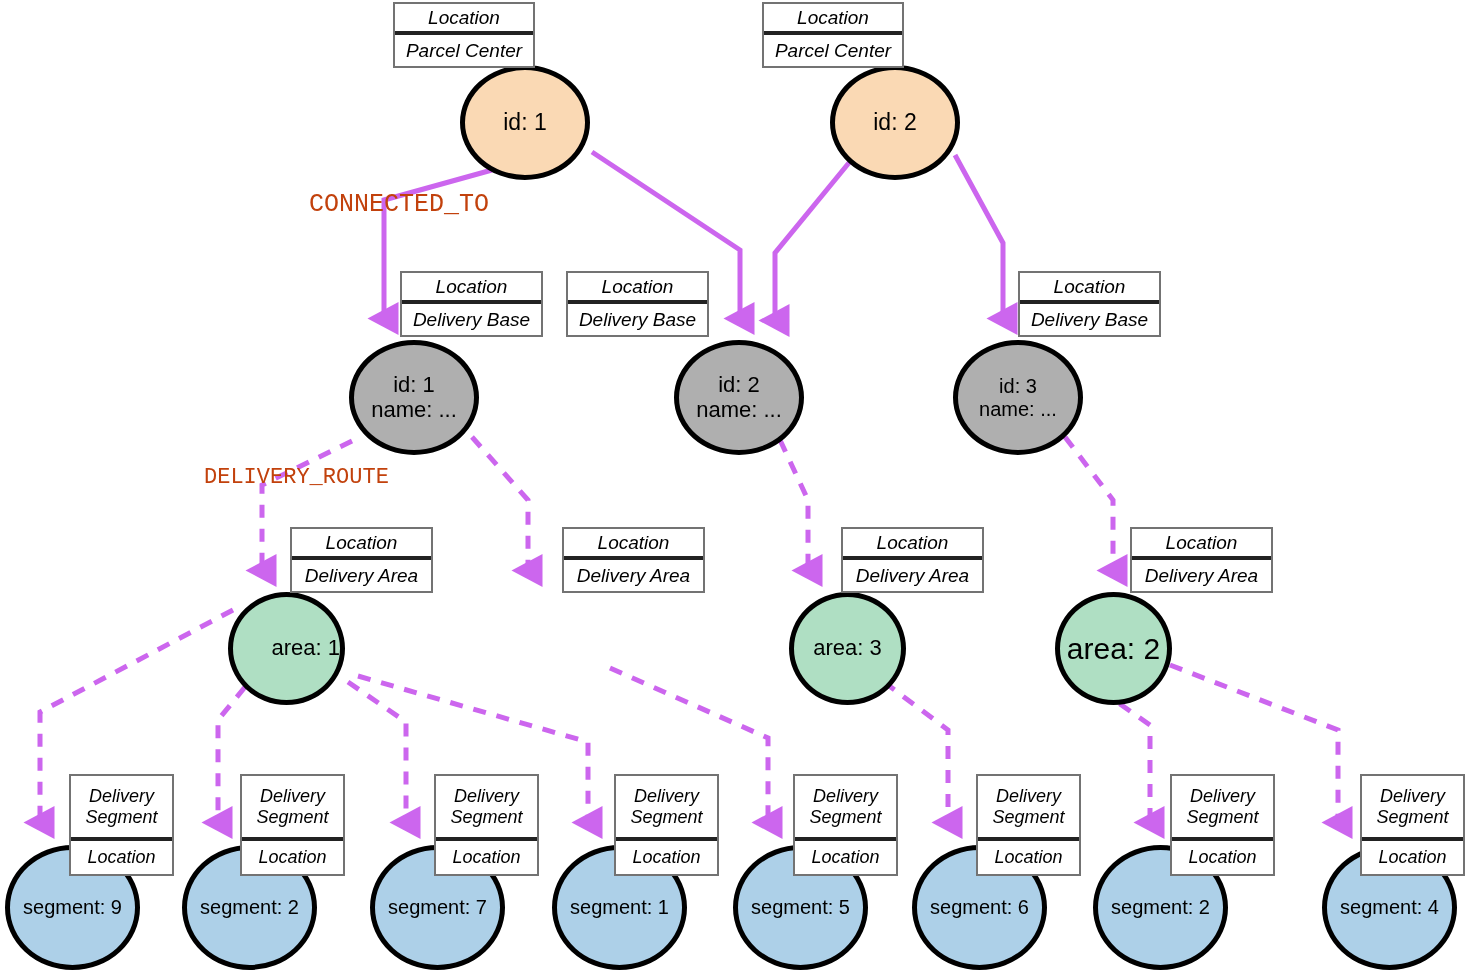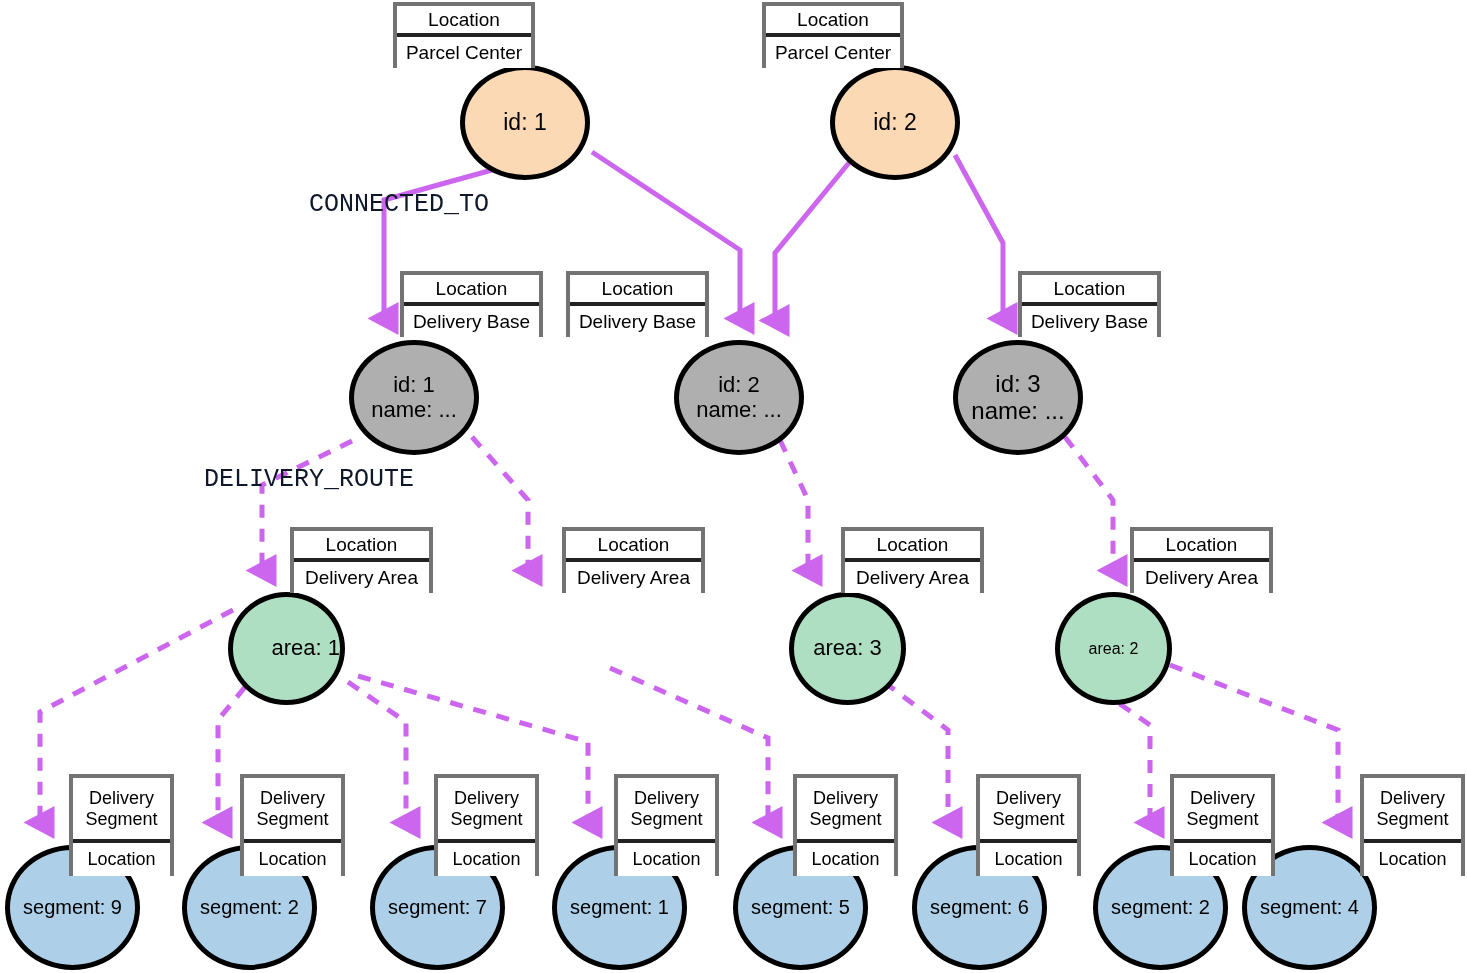--- a/index.html
+++ b/index.html
@@ -11,31 +11,31 @@
         box-sizing:border-box;display:flex;flex-direction:column;
         align-items:center;justify-content:center;text-align:center;
         font-family:"Liberation Sans", sans-serif;color:#000;line-height:1.12;}
   .node.parcel{background:#FAD9B4;}
   .node.base{background:#AFAFAF;}
   .node.area{background:#AFDFC3;}
   .node.segment{background:#ADD0E8;}
 
   .node span{display:block;white-space:nowrap;}
 
-  .labelbox{position:absolute;border:4px solid #737373;box-sizing:border-box;
+  .labelbox{position:absolute;border:2px solid #737373;box-sizing:border-box;
             background:#22c55e;font-family:"Liberation Sans", sans-serif;
-            color:#000;z-index:40;}
+            color:#000;z-index:40;font-style:italic;}
   .labelbox .row{box-sizing:border-box;display:flex;align-items:center;
                  justify-content:center;text-align:center;background:#fff;
                  white-space:nowrap;}
   .labelbox .row.top{border-bottom:4px solid #222;}
   .labelbox.seg .row.top{white-space:normal;line-height:1.12;padding:2px 4px;}
 
   .edgelabel{position:absolute;font-family:"Liberation Mono", monospace;
-             color:#0f172a;white-space:nowrap;z-index:45;letter-spacing:0px;}
+             color:#c2410c;white-space:nowrap;z-index:45;letter-spacing:0px;}
 </style>
 </head>
 <body>
 
 <div id="stage">
 
   <svg id="edges" viewBox="0 0 1467 973">
     <defs>
       <marker id="ah" markerWidth="7" markerHeight="7" refX="3.2" refY="3.3" orient="auto" markerUnits="strokeWidth">
         <path d="M0,0.4 L6.6,0.4 L3.3,6.6 z" fill="#CC66EE"></path>
@@ -110,30 +110,30 @@
 
   <div class="node base" style="left:674px;top:340px;width:130px;height:115px;font-size:22px;z-index:20;">
     <span>id: 2</span>
     <span>name: ...</span>
   </div>
   <div class="labelbox" style="left:566px;top:271px;width:143px;height:66px;">
     <div class="row top" style="height:31px;font-size:19px;">Location</div>
     <div class="row" style="height:31px;font-size:19px;">Delivery Base</div>
   </div>
 
-  <div class="node base" style="left:953px;top:340px;width:130px;height:115px;font-size:24px;z-index:20;">
+  <div class="node base" style="left:953px;top:340px;width:130px;height:115px;font-size:20px;z-index:20;">
     <span>id: 3</span>
     <span>name: ...</span>
   </div>
   <div class="labelbox" style="left:1018px;top:271px;width:143px;height:66px;">
     <div class="row top" style="height:31px;font-size:19px;">Location</div>
     <div class="row" style="height:31px;font-size:19px;">Delivery Base</div>
   </div>
 
-  <div class="edgelabel" style="left:204px;top:465px;font-size:25px;text-align:center;">DELIVERY_ROUTE</div>
+  <div class="edgelabel" style="left:204px;top:465px;font-size:22px;text-align:center;">DELIVERY_ROUTE</div>
 
   <div class="node area" style="left:228px;top:592px;width:117px;height:113px;font-size:22px;z-index:20;align-items:flex-end;">
     <span>area: 1</span>
   </div>
   <div class="labelbox" style="left:290px;top:527px;width:143px;height:66px;">
     <div class="row top" style="height:31px;font-size:19px;">Location</div>
     <div class="row" style="height:31px;font-size:19px;">Delivery Area</div>
   </div>
 
   <div class="labelbox" style="left:562px;top:527px;width:143px;height:66px;">
@@ -142,21 +142,21 @@
   </div>
 
   <div class="node area" style="left:789px;top:592px;width:117px;height:113px;font-size:22px;z-index:20;">
     <span>area: 3</span>
   </div>
   <div class="labelbox" style="left:841px;top:527px;width:143px;height:66px;">
     <div class="row top" style="height:31px;font-size:19px;">Location</div>
     <div class="row" style="height:31px;font-size:19px;">Delivery Area</div>
   </div>
 
-  <div class="node area" style="left:1055px;top:592px;width:117px;height:113px;font-size:16px;z-index:20;">
+  <div class="node area" style="left:1055px;top:592px;width:117px;height:113px;font-size:30px;z-index:20;">
     <span>area: 2</span>
   </div>
   <div class="labelbox" style="left:1130px;top:527px;width:143px;height:66px;">
     <div class="row top" style="height:31px;font-size:19px;">Location</div>
     <div class="row" style="height:31px;font-size:19px;">Delivery Area</div>
   </div>
 
   <div class="node segment" style="left:5px;top:845px;width:135px;height:125px;font-size:20px;z-index:20;">
     <span>segment: 9</span>
   </div>
@@ -206,21 +206,21 @@
   </div>
 
   <div class="node segment" style="left:1093px;top:845px;width:135px;height:125px;font-size:20px;z-index:20;">
     <span>segment: 2</span>
   </div>
   <div class="labelbox seg" style="left:1170px;top:774px;width:105px;height:102px;">
     <div class="row top" style="height:65px;font-size:18px;">Delivery Segment</div>
     <div class="row" style="height:33px;font-size:18px;">Location</div>
   </div>
 
-  <div class="node segment" style="left:1242px;top:845px;width:135px;height:125px;font-size:20px;z-index:20;">
+  <div class="node segment" style="left:1322px;top:845px;width:135px;height:125px;font-size:20px;z-index:20;">
     <span>segment: 4</span>
   </div>
   <div class="labelbox seg" style="left:1360px;top:774px;width:105px;height:102px;">
     <div class="row top" style="height:65px;font-size:18px;">Delivery Segment</div>
     <div class="row" style="height:33px;font-size:18px;">Location</div>
   </div>
 
 </div>
 
 </body></html>

